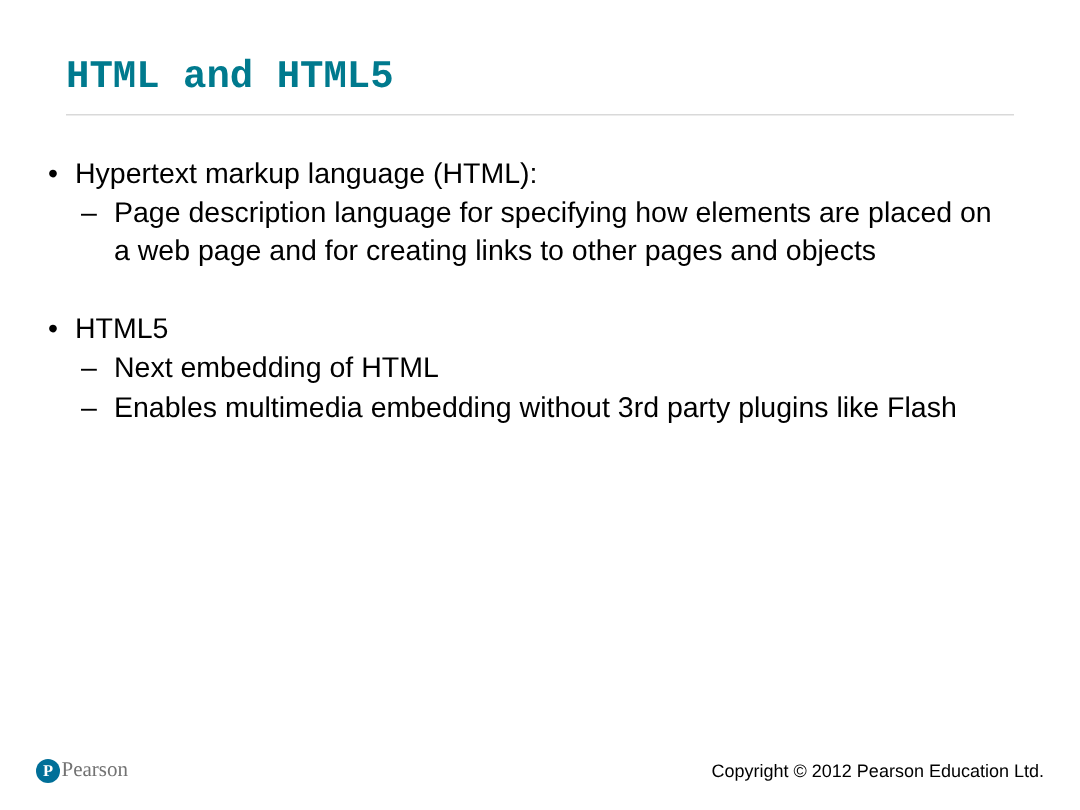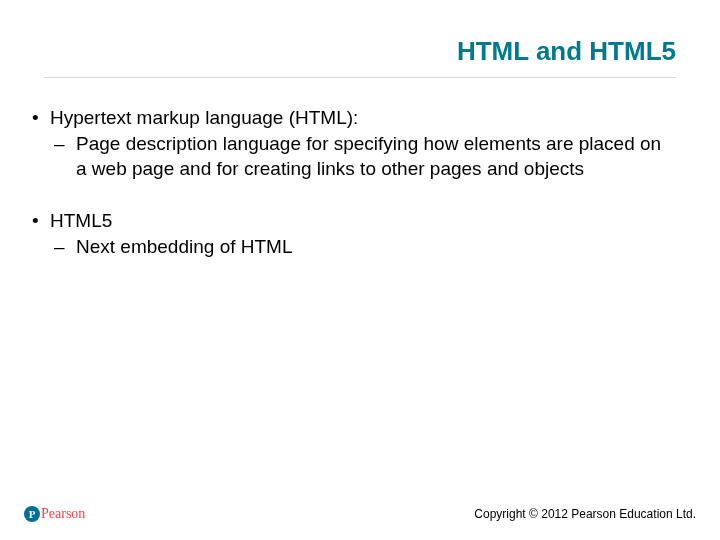--- a/index.html
+++ b/index.html
@@ -18,25 +18,24 @@
     .slide {
       width: 100%;
       height: 100%;
       padding: 36px 44px 0 44px;
       position: relative;
     }
     .title {
       font-size: 26px;
       font-weight: bold;
       color: #007a8e;
-      font-family: Liberation Sans, sans-serif;
+      font-family: Liberation Mono, monospace;
       border-bottom: 1px solid #d9d9d9;
       padding-bottom: 10px;
       margin-bottom: 28px;
-      text-align: right;
     }
     .content {
       font-size: 19px;
       color: #000000;
       line-height: 1.28;
     }
     .bullet-1 {
       margin-left: 6px;
       margin-bottom: 28px;
       position: relative;
@@ -81,21 +80,21 @@
       display: flex;
       align-items: center;
       justify-content: center;
       color: #ffffff;
       font-size: 11px;
       font-weight: bold;
       font-family: Georgia, serif;
     }
     .logo-text {
       font-size: 14px;
-      color: #ef4444;
+      color: #737373;
       font-family: Georgia, 'Times New Roman', serif;
     }
     .copyright {
       font-size: 12px;
       color: #000000;
     }
   </style>
 </head>
 <body>
 
@@ -109,20 +108,23 @@
       <div class="bullet-2">
         <span>Page description language for specifying how elements are placed on a web page and for creating links to other pages and objects</span>
       </div>
     </div>
 
     <div class="bullet-1">
       <span>HTML5</span>
       <div class="bullet-2">
         <span>Next embedding of HTML</span>
       </div>
+      <div class="bullet-2">
+        <span>Enables multimedia embedding without 3rd party plugins like Flash</span>
+      </div>
     </div>
 
   </div>
 
   <div class="footer">
     <div class="logo">
       <div class="logo-mark">P</div>
       <span class="logo-text">Pearson</span>
     </div>
     <div class="copyright">Copyright © 2012 Pearson Education Ltd.</div>

